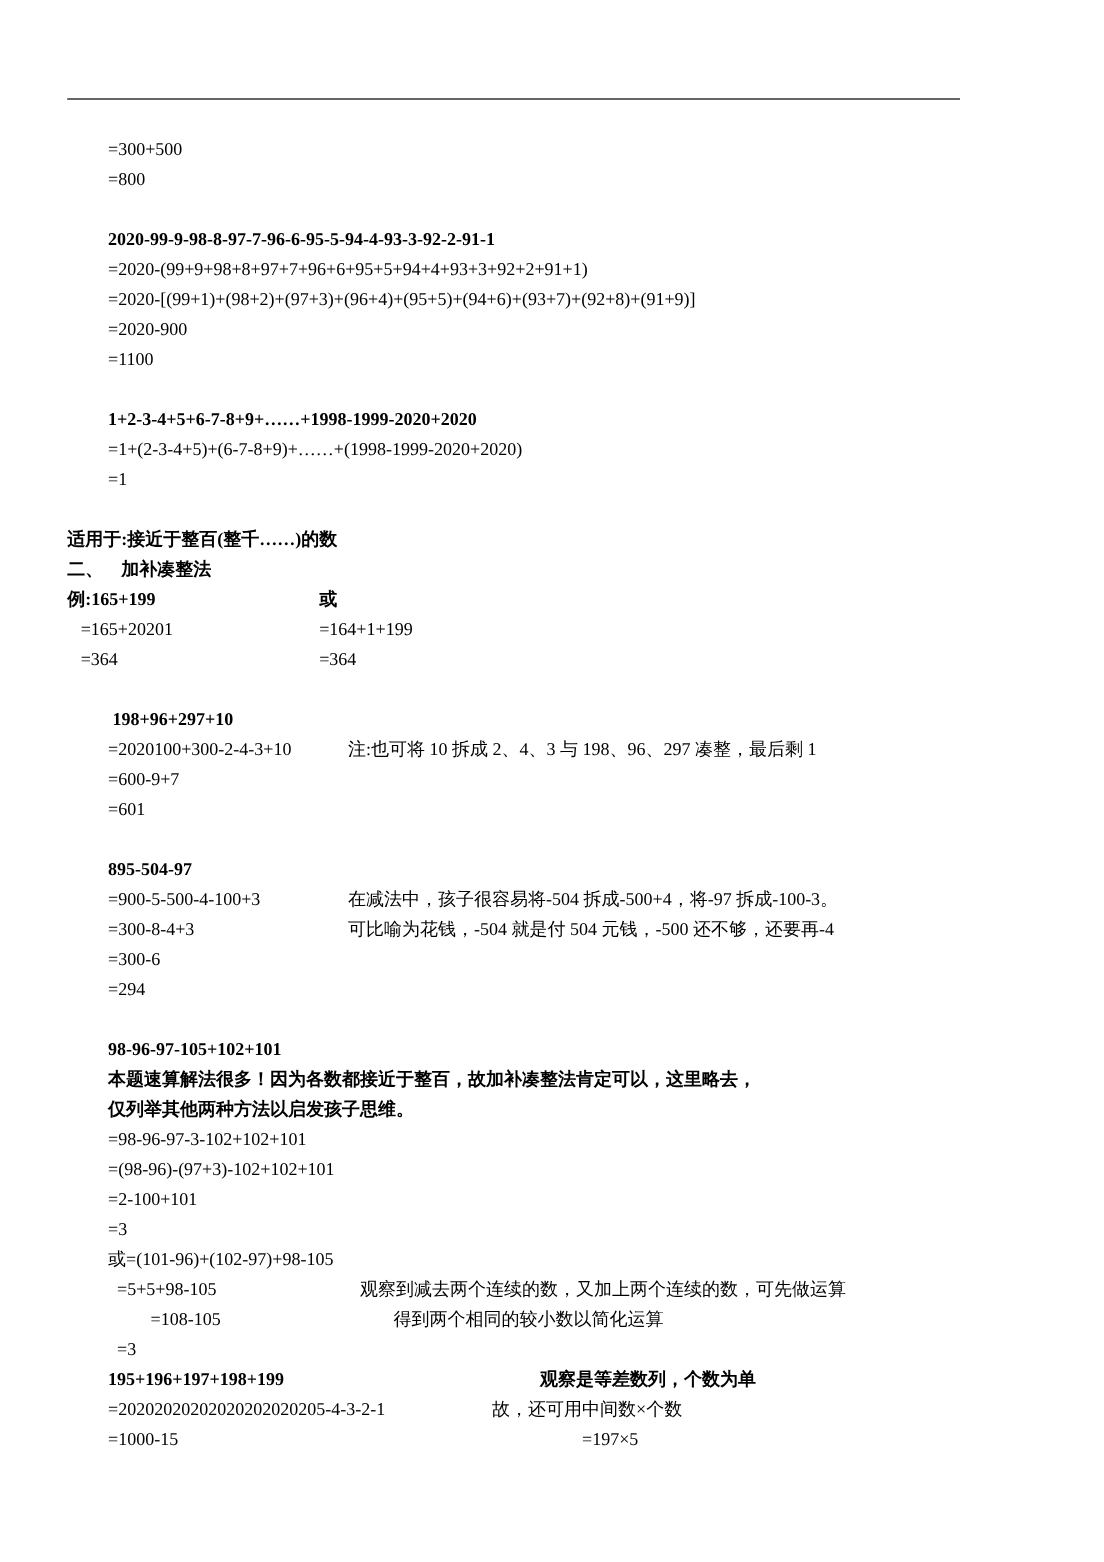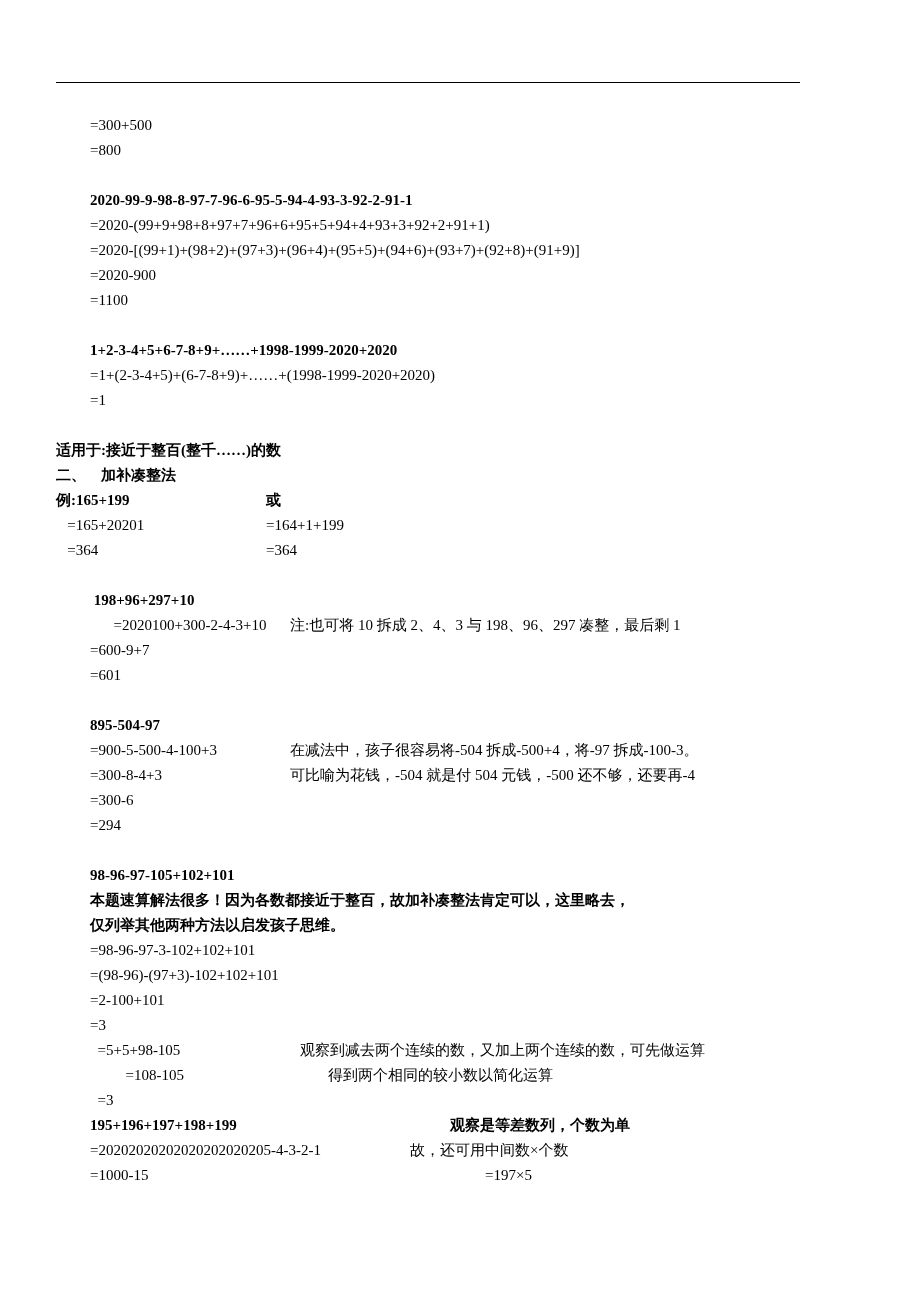--- a/index.html
+++ b/index.html
@@ -73,21 +73,21 @@
   </div>
   <div class="row">
     <div class="colL" style="width:210px;">   =364</div>
     <div class="colR">=364</div>
   </div>
 
   <div class="gap"></div>
 
   <div class="line indent1 bold"> 198+96+297+10</div>
   <div class="row indent1">
-    <div class="colL" style="width:200px;text-align:center;">=2020100+300-2-4-3+10</div>
+    <div class="colL" style="width:200px;">=2020100+300-2-4-3+10</div>
     <div class="colR">注:也可将 10 拆成 2、4、3 与 198、96、297 凑整，最后剩 1</div>
   </div>
   <div class="line indent1">=600-9+7</div>
   <div class="line indent1">=601</div>
 
   <div class="gap"></div>
 
   <div class="line indent1 bold">895-504-97</div>
   <div class="row indent1">
     <div class="colL" style="width:200px;">=900-5-500-4-100+3</div>
@@ -102,20 +102,21 @@
 
   <div class="gap"></div>
 
   <div class="line indent1 bold">98-96-97-105+102+101</div>
   <div class="line indent1 bold">本题速算解法很多！因为各数都接近于整百，故加补凑整法肯定可以，这里略去，</div>
   <div class="line indent1 bold">仅列举其他两种方法以启发孩子思维。</div>
   <div class="line indent1">=98-96-97-3-102+102+101</div>
   <div class="line indent1">=(98-96)-(97+3)-102+102+101</div>
   <div class="line indent1">=2-100+101</div>
   <div class="line indent1">=3</div>
+  <div class="line indent1">或=(101-96)+(102-97)+98-105</div>
   <div class="row indent1">
     <div class="colL" style="width:210px;">  =5+5+98-105</div>
     <div class="colR">观察到减去两个连续的数，又加上两个连续的数，可先做运算</div>
   </div>
   <div class="row indent1">
     <div class="colL" style="width:210px;margin-left:28px;">  =108-105</div>
     <div class="colR">得到两个相同的较小数以简化运算</div>
   </div>
   <div class="line indent1">  =3</div>
 

